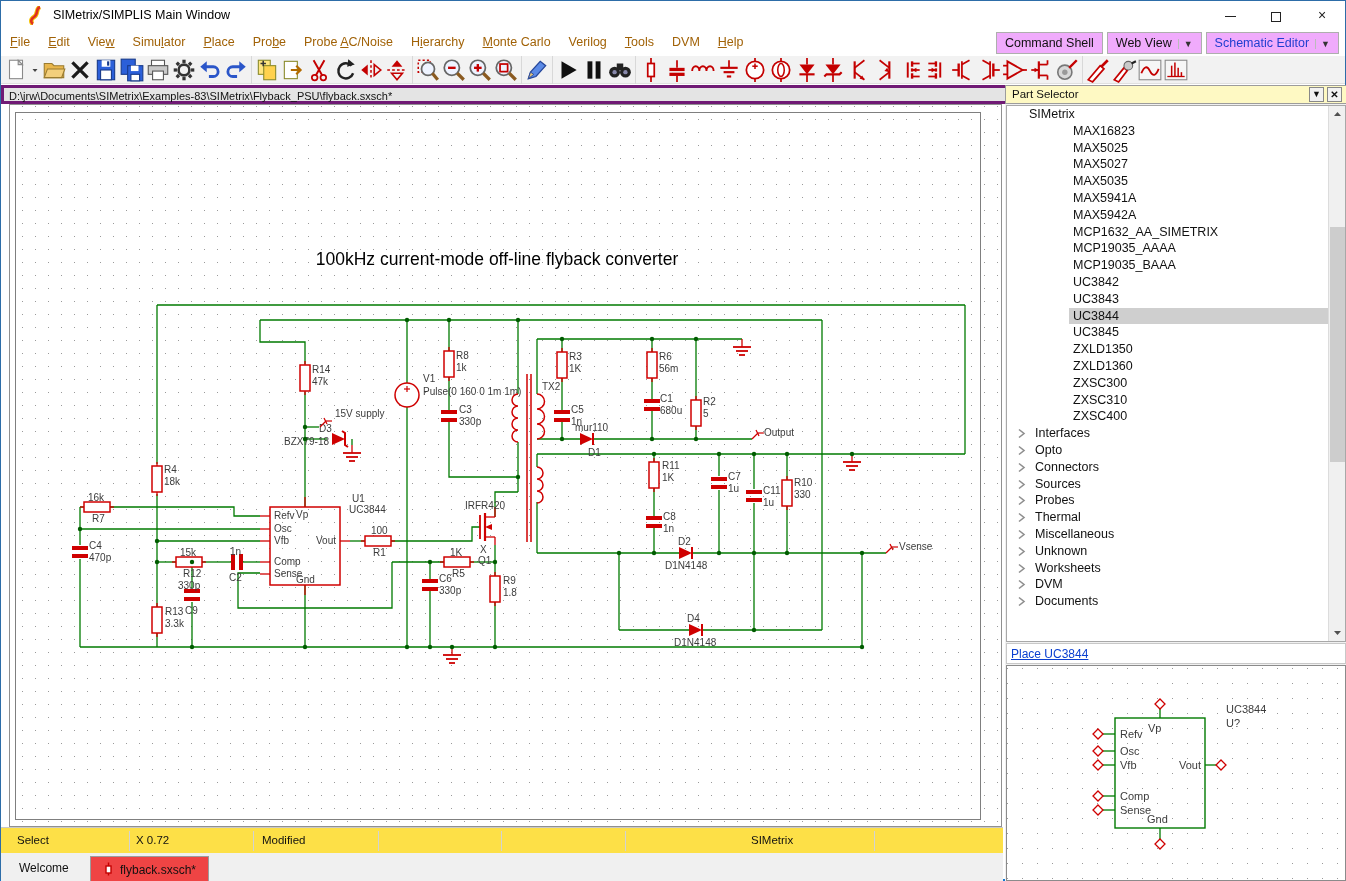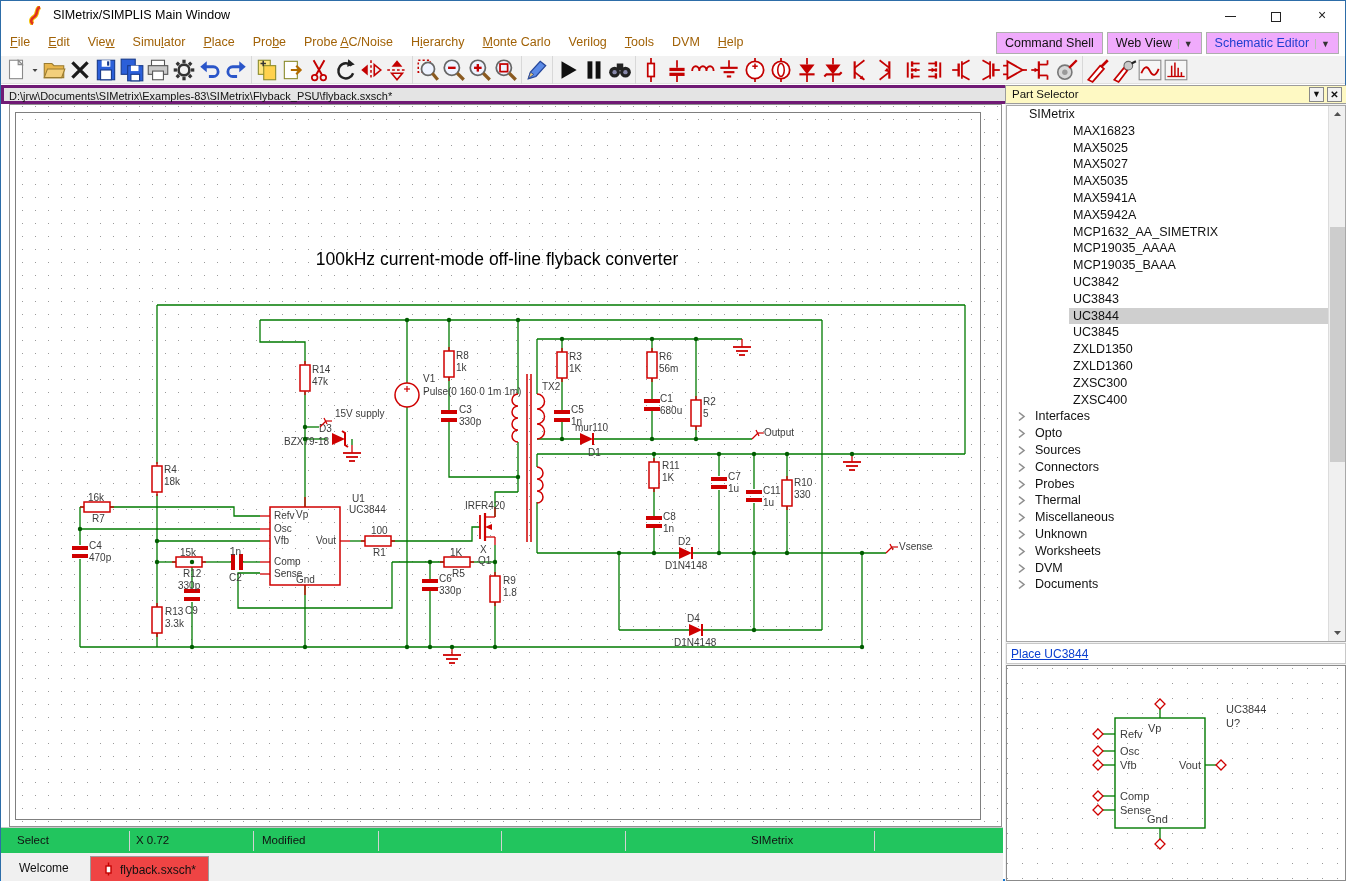--- a/index.html
+++ b/index.html
@@ -44,21 +44,21 @@
   #doc-drop { right:25px; } #doc-close { right:8px; font-size:10px; font-weight:bold; }
 
   #canvas { position:absolute; left:8px; top:103px; width:993px; height:723px; background:#fff;
     border:1px solid #909090;
     background-image:radial-gradient(circle, #9a9a9a 0.8px, rgba(0,0,0,0) 1px);
     background-size:13px 13px; background-position:6px 8px; }
   #sheet-border { position:absolute; left:5px; top:7px; width:966px; height:708px; border:1px solid #7f7f7f; }
   #schematic-svg { position:absolute; left:0; top:0; width:993px; height:723px; }
 
   
-  #statusbar { position:absolute; left:0; top:826px; width:1002px; height:26px; background:#22c55e; border-top:1px solid #c9c9c9; }
+  #statusbar { position:absolute; left:0; top:826px; width:1002px; height:26px; background:#fde047; border-top:1px solid #c9c9c9; }
   .status-cell { position:absolute; top:6px; font-size:11.5px; color:#111; }
   .status-sep { position:absolute; top:3px; width:1px; height:20px; background:#d2d2d2; }
 
   
   #tabbar { position:absolute; left:0; top:852px; width:1002px; height:29px; background:#f0f0f0; }
   .btab { position:absolute; top:3px; height:26px; font-size:12px; color:#111; padding:5px 12px 0 12px; }
   .btab.active { background:#ef4444; border:1px solid #9c9c9c; border-bottom:none; }
   .btab .tabicon { display:inline-block; width:11px; height:14px; margin-right:6px; vertical-align:-2px; }
 
   
@@ -813,45 +813,48 @@
           <div class="tree-row leaf">
             <span class="lbl">ZXLD1350</span>
           </div>
           <div class="tree-row leaf">
             <span class="lbl">ZXLD1360</span>
           </div>
           <div class="tree-row leaf">
             <span class="lbl">ZXSC300</span>
           </div>
           <div class="tree-row leaf">
+            <span class="lbl">ZXSC310</span>
+          </div>
+          <div class="tree-row leaf">
             <span class="lbl">ZXSC400</span>
           </div>
           <div class="tree-row cat">
             <svg class="chev" viewBox="0 0 10 11">
               <path d="M3,1.5 L8,5.5 L3,9.5" fill="none" stroke="#8f8f8f" stroke-width="1.6"></path>
             </svg>
             <span class="lbl">Interfaces</span>
           </div>
           <div class="tree-row cat">
             <svg class="chev" viewBox="0 0 10 11">
               <path d="M3,1.5 L8,5.5 L3,9.5" fill="none" stroke="#8f8f8f" stroke-width="1.6"></path>
             </svg>
             <span class="lbl">Opto</span>
           </div>
           <div class="tree-row cat">
             <svg class="chev" viewBox="0 0 10 11">
               <path d="M3,1.5 L8,5.5 L3,9.5" fill="none" stroke="#8f8f8f" stroke-width="1.6"></path>
             </svg>
+            <span class="lbl">Connectors</span>
+          </div>
+          <div class="tree-row cat">
+            <svg class="chev" viewBox="0 0 10 11">
+              <path d="M3,1.5 L8,5.5 L3,9.5" fill="none" stroke="#8f8f8f" stroke-width="1.6"></path>
+            </svg>
             <span class="lbl">Sources</span>
-          </div>
-          <div class="tree-row cat">
-            <svg class="chev" viewBox="0 0 10 11">
-              <path d="M3,1.5 L8,5.5 L3,9.5" fill="none" stroke="#8f8f8f" stroke-width="1.6"></path>
-            </svg>
-            <span class="lbl">Connectors</span>
           </div>
           <div class="tree-row cat">
             <svg class="chev" viewBox="0 0 10 11">
               <path d="M3,1.5 L8,5.5 L3,9.5" fill="none" stroke="#8f8f8f" stroke-width="1.6"></path>
             </svg>
             <span class="lbl">Probes</span>
           </div>
           <div class="tree-row cat">
             <svg class="chev" viewBox="0 0 10 11">
               <path d="M3,1.5 L8,5.5 L3,9.5" fill="none" stroke="#8f8f8f" stroke-width="1.6"></path>

